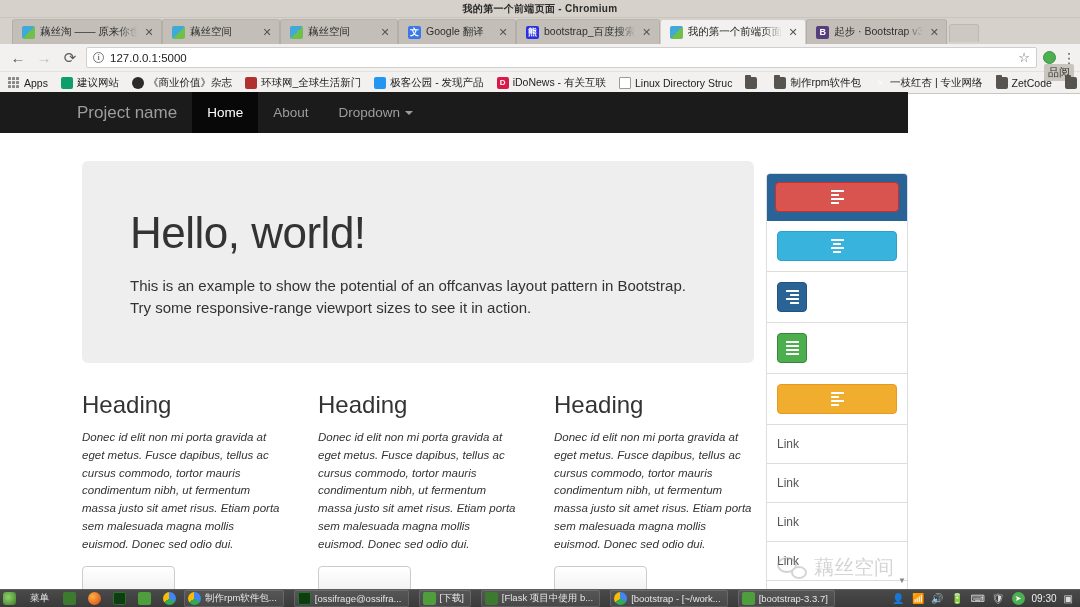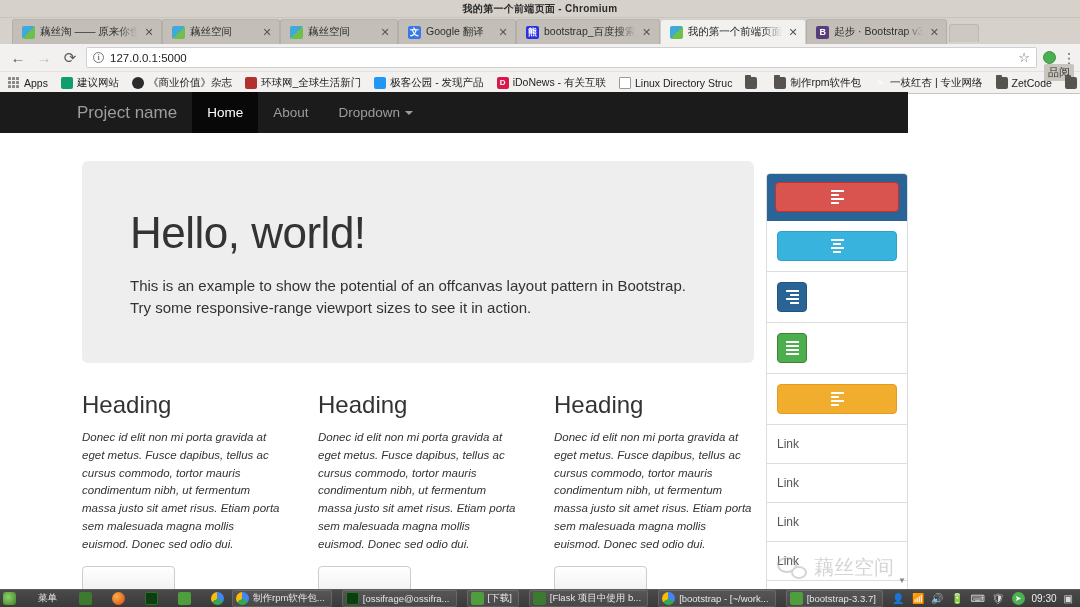--- a/index.html
+++ b/index.html
@@ -239,21 +239,21 @@
   .scroll-arrow { position: absolute; right: 2px; bottom: 4px; font-size: 8px; color: #888; }
 
   
   .taskbar {
     position: absolute; left: 0; bottom: 0; width: 1080px; height: 18px;
     background: linear-gradient(#4a4a4a,#3a3a3a);
     display: flex; align-items: center; gap: 4px; padding: 0 3px;
     border-top: 1px solid #5c5c5c;
   }
   .tb-start {
-    display: flex; align-items: center; gap: 20px; padding-right: 4px;
+    display: flex; align-items: center; gap: 12px; padding-right: 4px;
   }
   .tb-ico { width: 13px; height: 13px; border-radius: 2px; flex: 0 0 13px; }
   .i-mint { background: radial-gradient(circle at 40% 40%, #8fd26a, #3f7d28); border-radius: 3px; }
   .i-term { background: #0f3d12; border: 1px solid #2e6f2e; }
   .i-fx { background: radial-gradient(circle at 35% 35%, #ffb040, #d2431a); border-radius: 50%; }
   .i-files { background: #3b7a2f; }
   .i-folder2 { background: #4e9e3e; }
   .i-chrome { background: conic-gradient(#4285f4 0 33%, #34a853 33% 66%, #fbbc05 66% 100%); border-radius: 50%; }
   .tb-label { font-size: 9.5px; color: #e6e6e6; white-space: nowrap; }
   .tb-menu { font-size: 9.5px; color: #e9e9e9; padding: 0 2px; }

